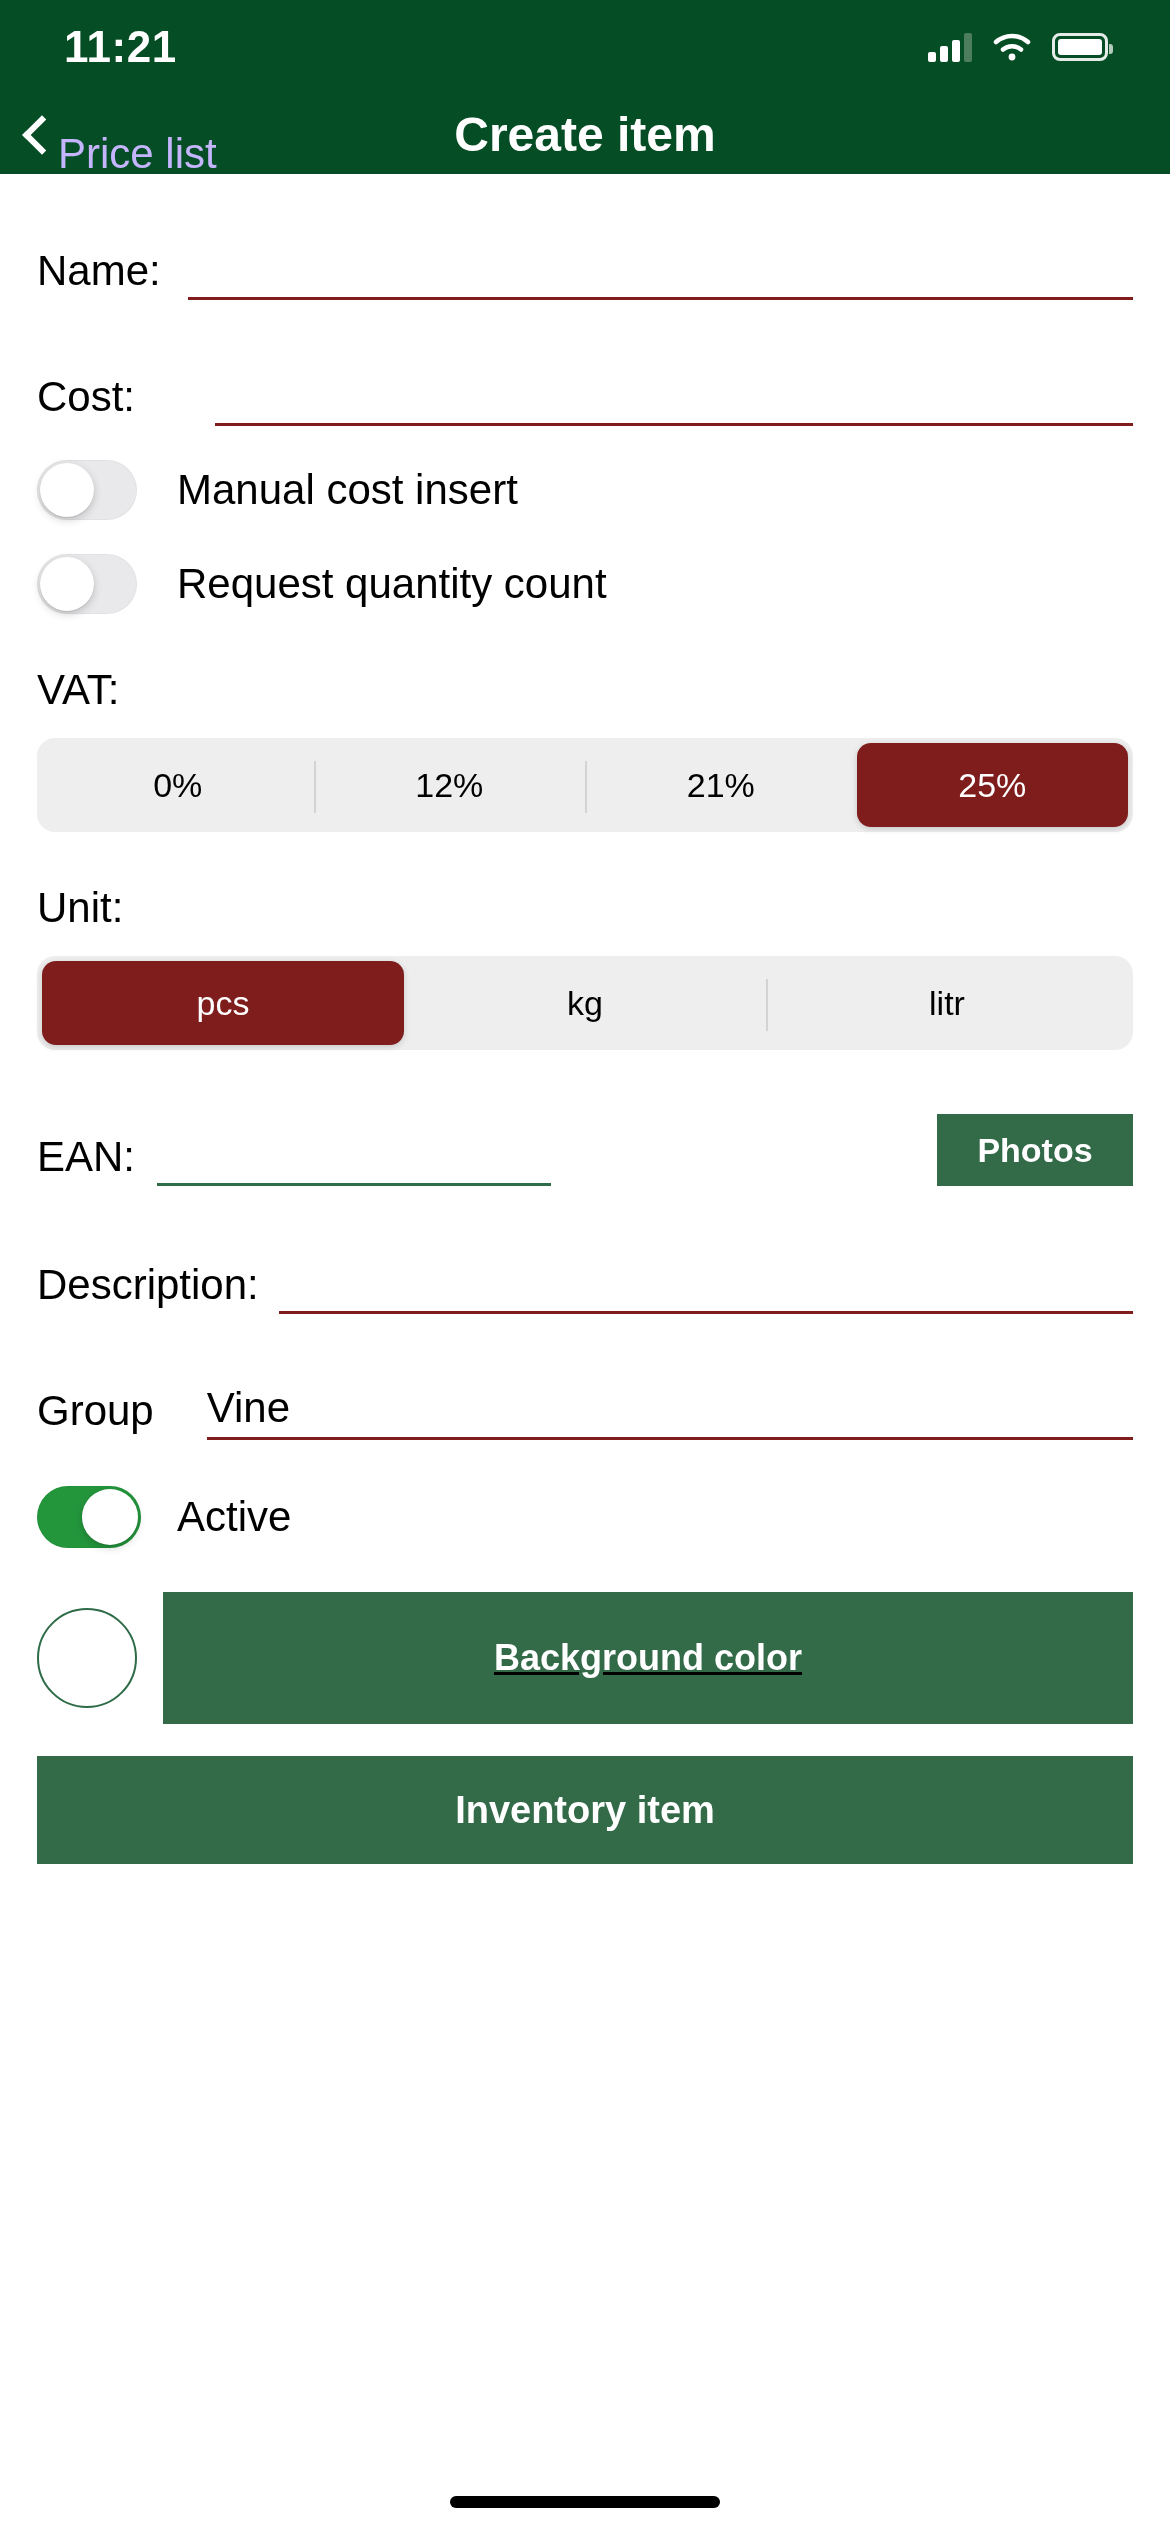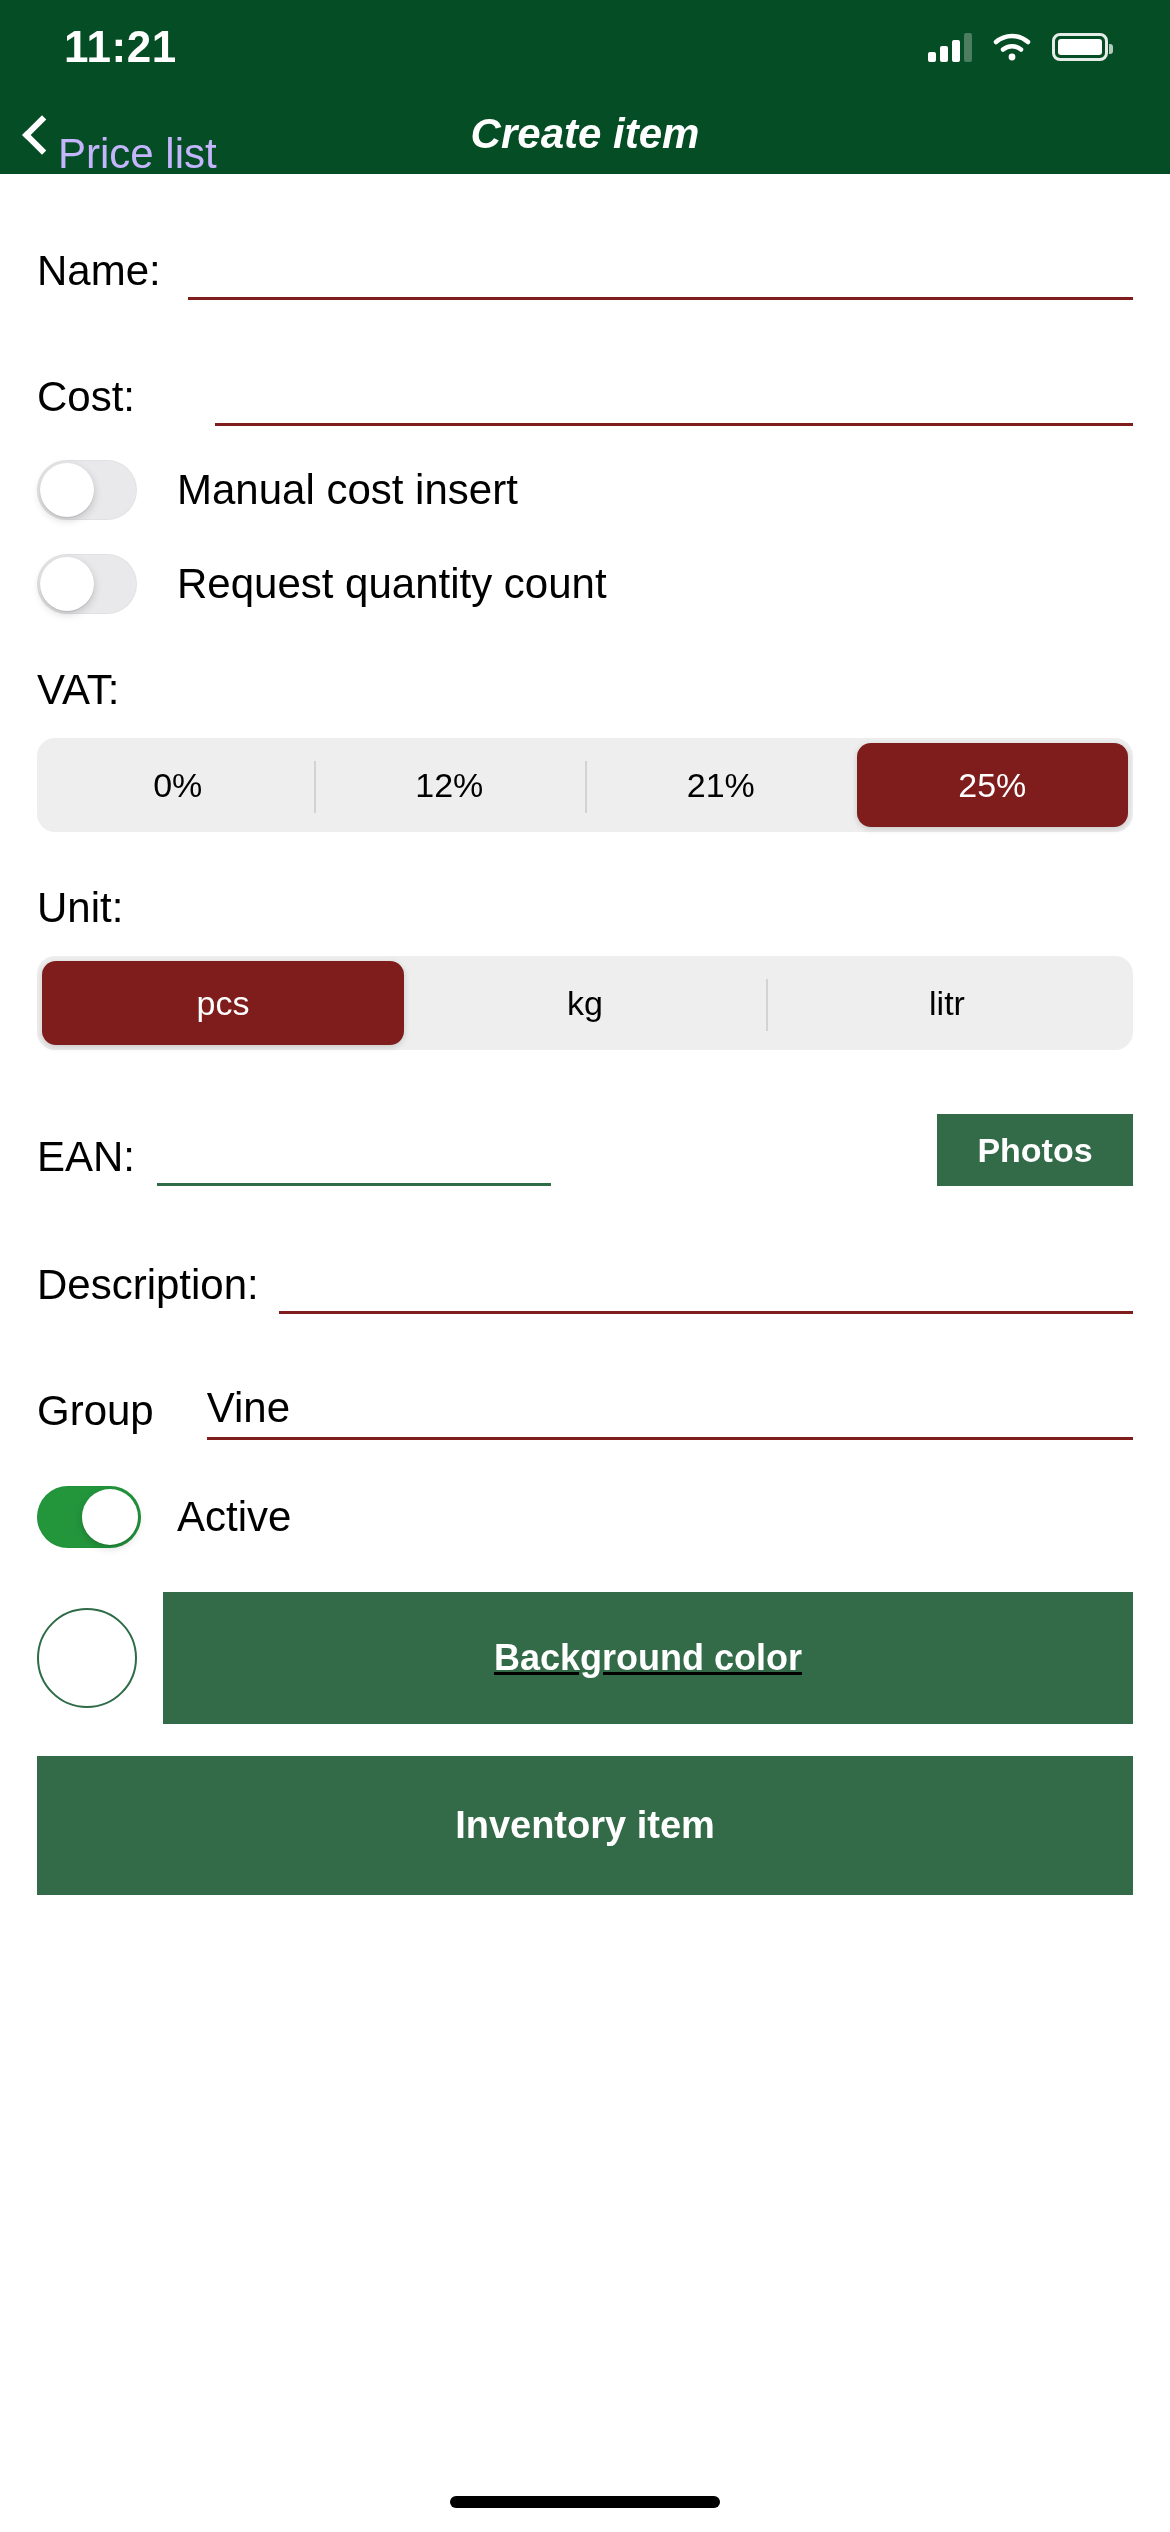--- a/index.html
+++ b/index.html
@@ -88,25 +88,24 @@
     width: 22px; height: 22px;
     border-left: 6px solid #ffffff;
     border-bottom: 6px solid #ffffff;
     transform: rotate(45deg);
   }
   .nav-back-label { font-size: 42px; font-weight: 400; color: #c4b5fd; margin-top: 39px; }
   .nav-title {
     position: absolute;
     left: 0; right: 0;
     text-align: center;
-    font-size: 42px;
+    font-size: 48px;
     font-weight: 700;
     color: #ffffff;
     pointer-events: none;
-    font-style: italic;
   }
 
   
   .content { padding: 0 37px; background: #ffffff; }
 
   .field-row {
     display: flex;
     align-items: flex-end;
     height: 86px;
     margin-top: 40px;
@@ -281,21 +280,21 @@
     justify-content: center;
     border: none;
     cursor: pointer;
     font-family: "Liberation Sans", sans-serif;
   }
 
   .inventory-btn {
     display: block;
     width: 100%;
     margin-top: 32px;
-    height: 139px;
+    height: 108px;
     background: #336b49;
     color: #ffffff;
     font-size: 38px;
     font-weight: 700;
     border: none;
     cursor: pointer;
     font-family: "Liberation Sans", sans-serif;
   }
 
   

